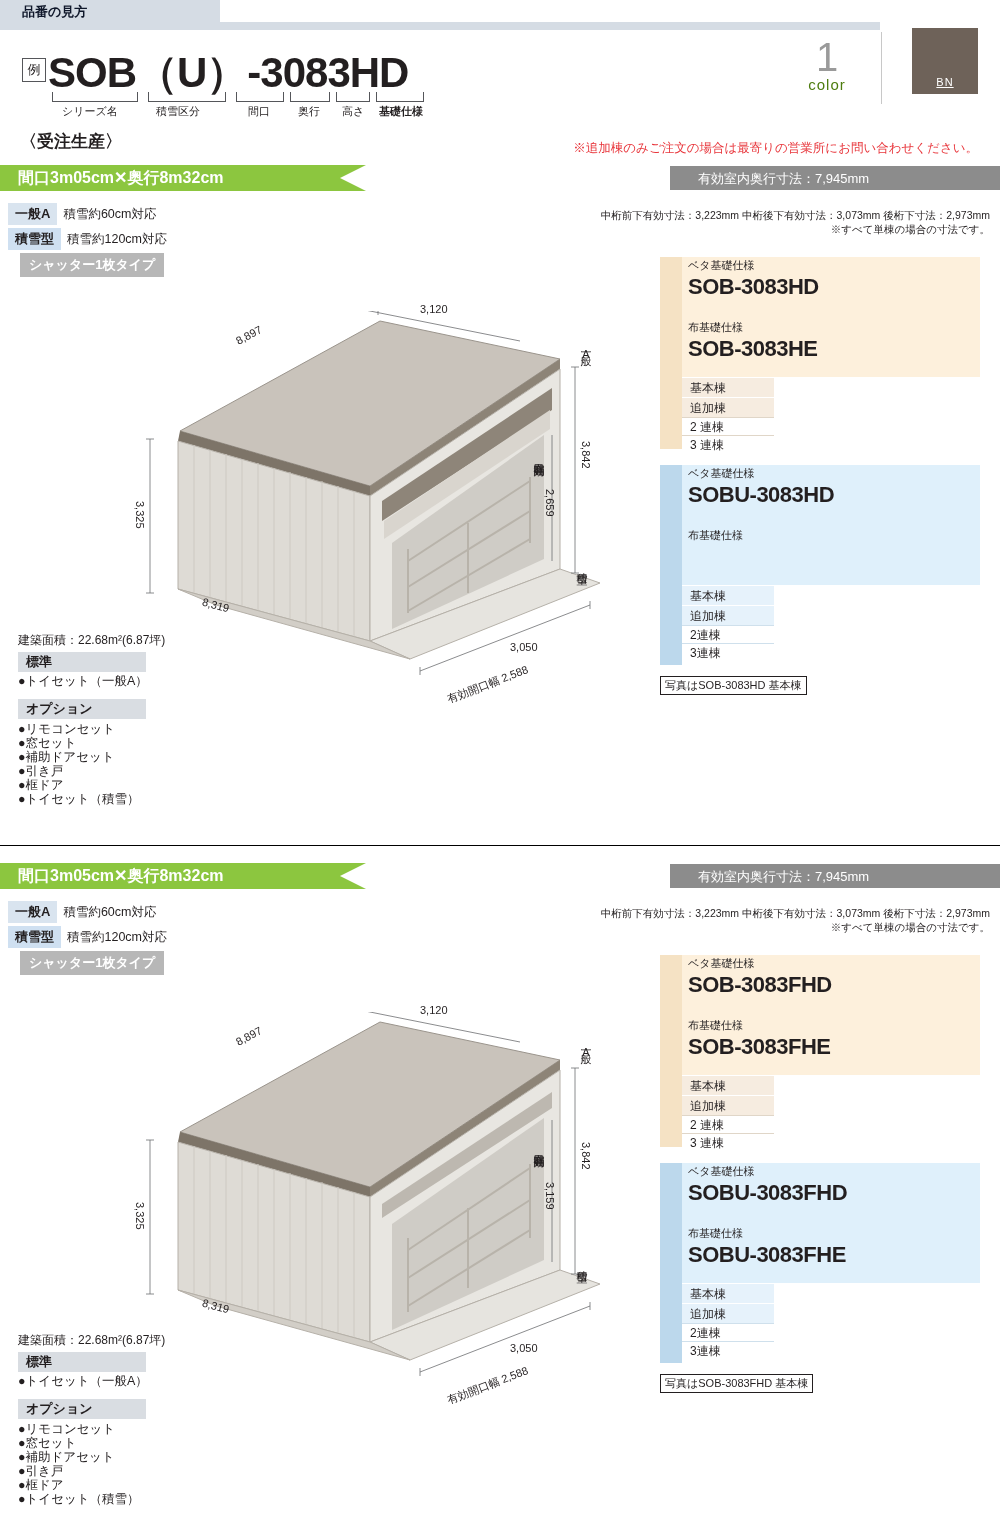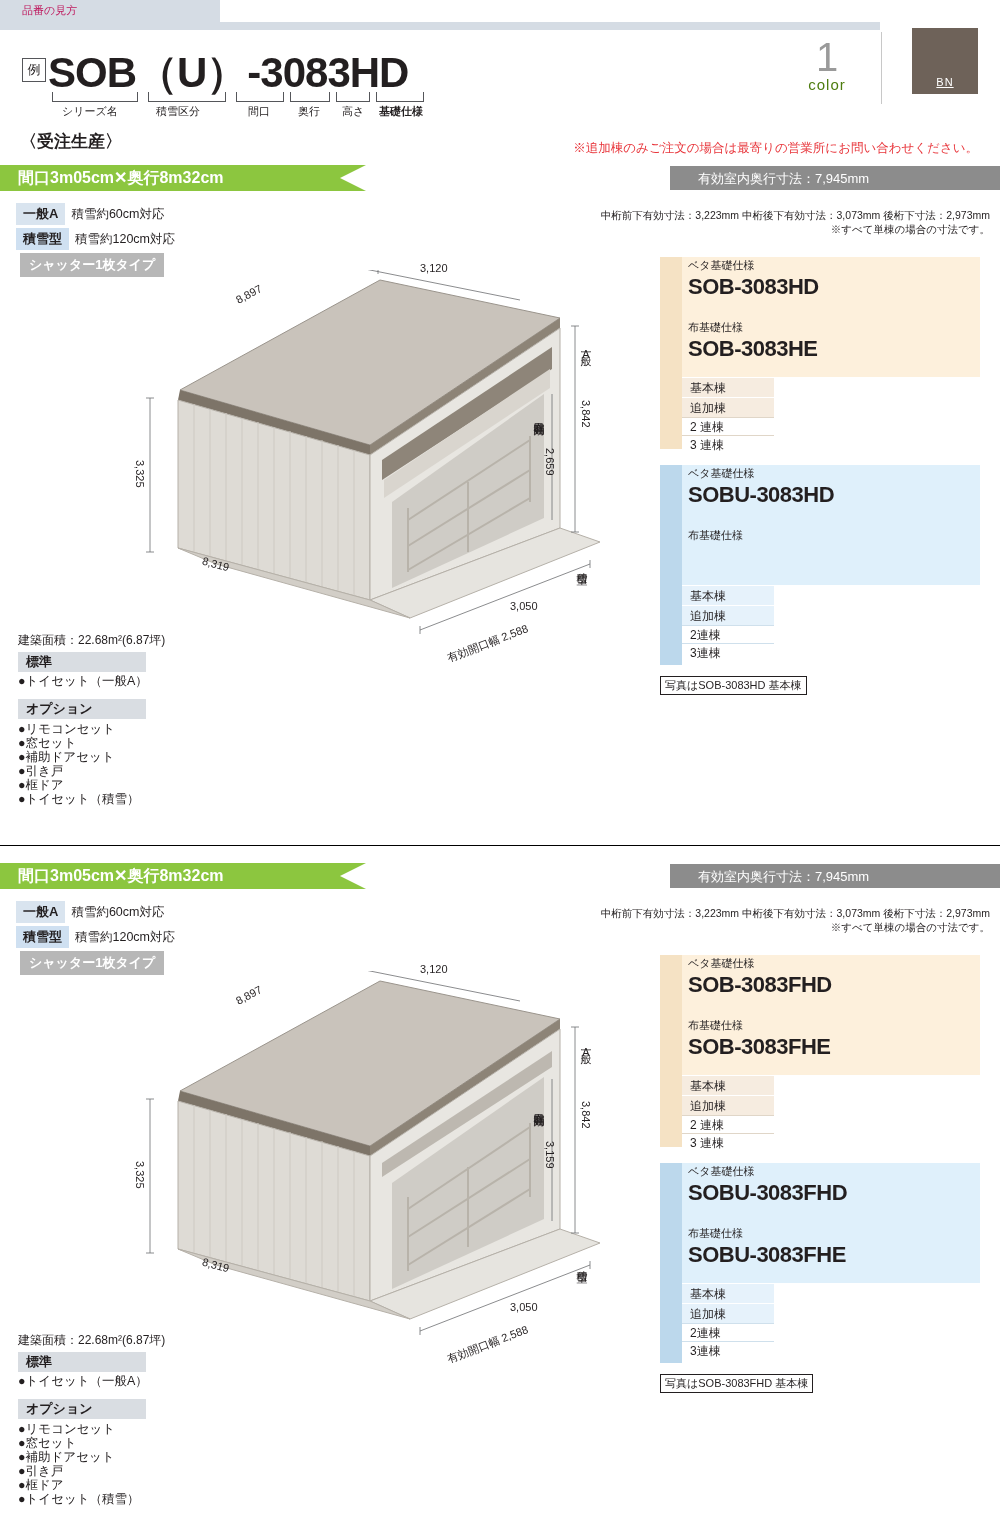--- a/index.html
+++ b/index.html
@@ -10,21 +10,21 @@
     background:#ffffff; color:#231f20;
     font-size:12px;
   }
   .page { position:relative; width:1000px; height:1535px; overflow:hidden; }
 
   
   .hdr-tab {
     position:absolute; left:0; top:0; width:220px; height:22px;
     background:#d5dce4;
   }
-  .hdr-tab span { position:absolute; left:22px; top:3px; font-size:11px; font-weight:normal; color:#be185d; }
+  .hdr-tab span { position:absolute; left:22px; top:3px; font-size:13px; font-weight:bold; color:#0f172a; }
   .hdr-band {
     position:absolute; left:0; top:22px; width:880px; height:8px;
     background:#d5dce4;
   }
   .ex-box {
     position:absolute; left:22px; top:58px; width:24px; height:24px;
     border:1px solid #55565a; font-size:13px; text-align:center; line-height:22px;
     color:#231f20;
   }
   .model-no {
@@ -67,21 +67,21 @@
   .green-band .txt {
     position:absolute; left:18px; top:3px; color:#ffffff; font-weight:bold; font-size:16px;
     white-space:nowrap;
   }
 
   .gray-band {
     position:absolute; right:0; width:330px; height:24px; background:#8c8c8c;
   }
   .gray-band .txt { position:absolute; left:28px; top:4px; color:#fff; font-size:13px; white-space:nowrap; }
 
-  .spec-row { position:absolute; left:16px; white-space:nowrap;text-align:right; }
+  .spec-row { position:absolute; left:8px; white-space:nowrap;text-align:right; }
   .spec-tag {
     display:inline-block; background:#d9e4ef; font-size:13px; font-weight:bold;
     padding:2px 7px; color:#231f20;
   }
   .spec-tag.snow { background:#cfe0f1; }
   .spec-txt { font-size:12.5px; margin-left:6px; }
 
   .shutter-tag {
     position:absolute; left:20px; background:#b7b7b7; color:#ffffff; font-weight:bold;
     font-size:13px; padding:3px 9px;
@@ -114,21 +114,21 @@
 
   
   .area-txt { position:absolute; left:18px; font-size:12px; }
   .sub-head {
     position:absolute; left:18px; background:#d9dde2; font-size:13px; font-weight:bold;
     padding:1px 8px; min-width:128px;
   }
   .bullet { position:absolute; left:18px; font-size:12.5px; white-space:nowrap;}
 
   
-  .illus { position:absolute; }
+  .illus { position:absolute;margin-top:41px; }
   .dimtxt { position:absolute; font-size:11px; color:#231f20; white-space:nowrap; }
   .dimtxt.vert { writing-mode:vertical-rl; text-orientation:mixed; }
 </style>
 </head>
 <body>
 
 <div class="page">
 
   <div class="hdr-band"></div>
   <div class="hdr-tab">

